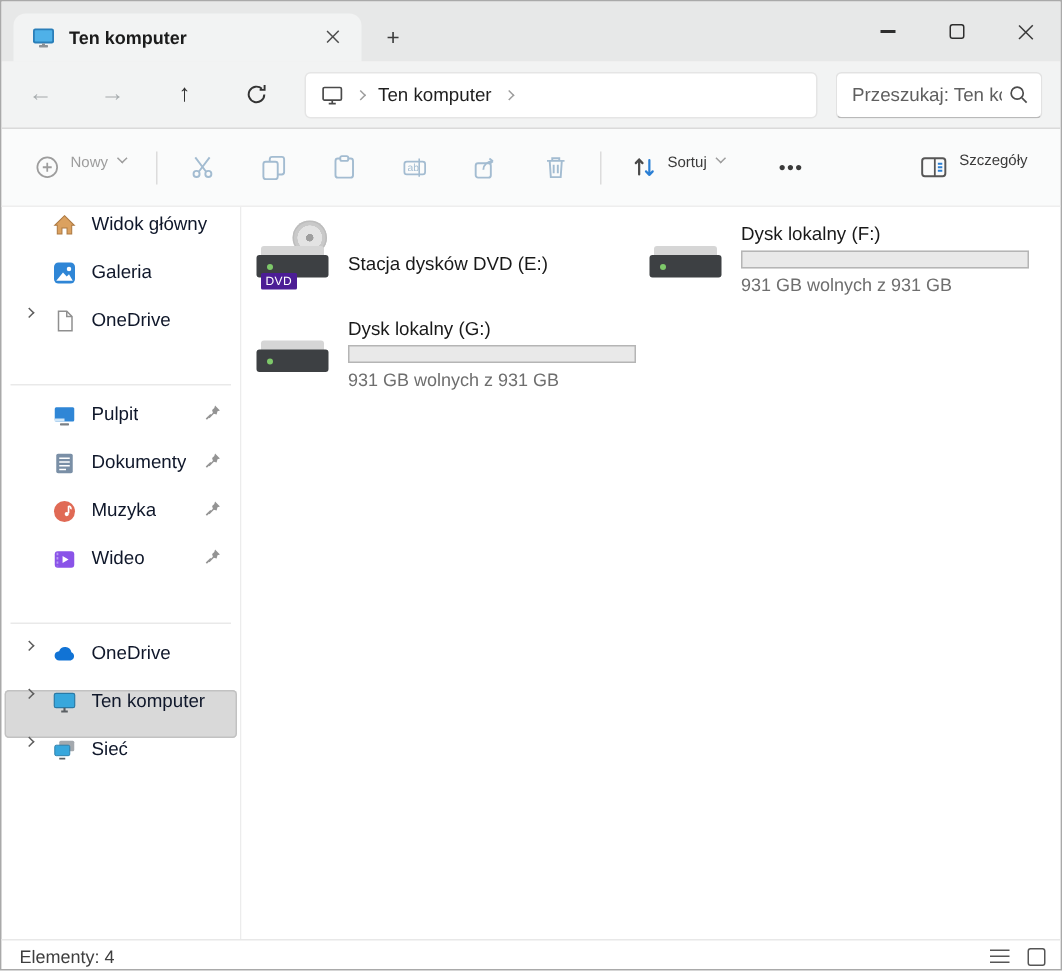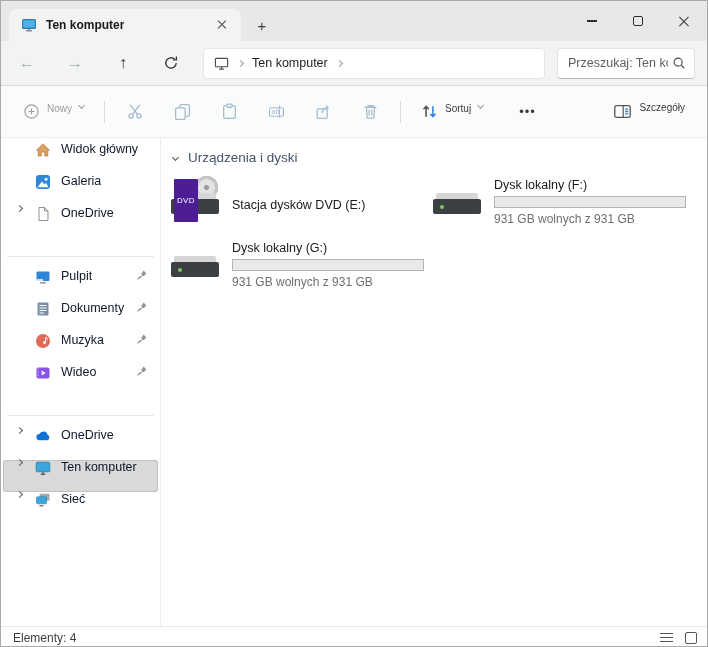--- a/index.html
+++ b/index.html
@@ -105,21 +105,21 @@
   .d-top{ position:absolute; left:3px; right:3px; top:16px; height:7px; background:#d6d6d6; border-radius:2px 2px 0 0;}
   .d-body{ position:absolute; left:0; right:0; top:22px; height:15px; background:#3d4043; border-radius:2px;}
   .d-led{ position:absolute; left:7px; top:28px; width:4px; height:4px; border-radius:50%; background:#7ec96a;}
   .win-logo{ position:absolute; left:3px; top:0; width:18px; height:18px;
     display:grid; grid-template-columns:1fr 1fr; grid-template-rows:1fr 1fr; gap:1.5px;}
   .win-logo span{ background:var(--bar_fill); }
   .disc{ position:absolute; right:1px; top:-1px; width:23px; height:23px; border-radius:50%;
     background:radial-gradient(circle, #9e9e9e 0 15%, #e3e3e3 16% 50%, #c9c9c9 51% 100%);
     box-shadow:0 0 0 1px #bdbdbd inset;}
   .dvd-badge{ position:absolute; left:3px; bottom:-3px; background:#4c1d95; color:#fff;
-    font-size:8px; line-height:11px; padding:16px 3px; border-radius:1px; letter-spacing:.3px;}
+    font-size:8px; line-height:11px; padding:0 3px; border-radius:1px; letter-spacing:.3px;}
   .tile-info{ display:flex; flex-direction:column; gap:4px; padding-top:1px; }
   .drive-name{ font-size:12.5px; color:#191919; }
   .cap-bar{ width:192px; height:12px; background:var(--bar_bg); border:1px solid var(--bar_border); }
   .cap-fill{ height:100%; background:var(--bar_fill); }
   .drive-free{ font-size:12px; color:#6e6e6e; }
   .dvd-name{ margin-top:20px; }
 
   
   .statusbar{ height:22px; border-top:1px solid #e8e8e8; display:flex; align-items:center;
     padding:0 10px 0 12px; font-size:12px; color:#3f3f3f; background:#fff;}
@@ -423,24 +423,20 @@
             <rect x="1.5" y="4.8" width="10" height="7" rx="1" fill="#38a7dc" stroke="#2a7aa6" stroke-width=".6"></rect>
             <path d="M4.5 13.8h4" stroke="#5a5f63" stroke-width="1.2"></path>
           </svg>
         </span>
         <span class="slabel">Sieć</span>
       </div>
 
     </div>
 
     <div class="content">
-      <div class="section-hdr">
-        <span class="chev down"></span>
-        <span>Urządzenia i dyski</span>
-      </div>
 
       <div class="tile-grid">
 
 
         <div class="tile">
           <div class="drive-icon">
             <span class="disc"></span>
             <span class="d-top"></span>
               <span class="d-body"></span>
               <span class="d-led"></span>

